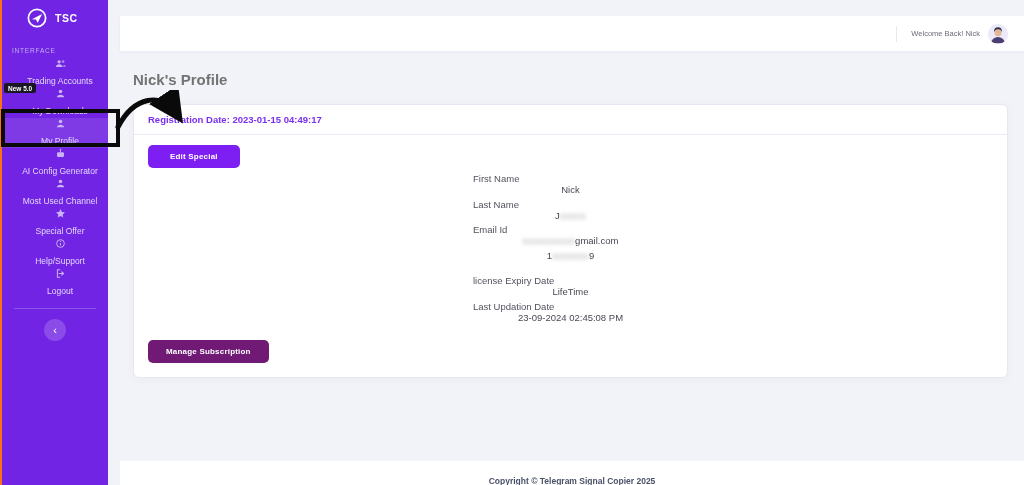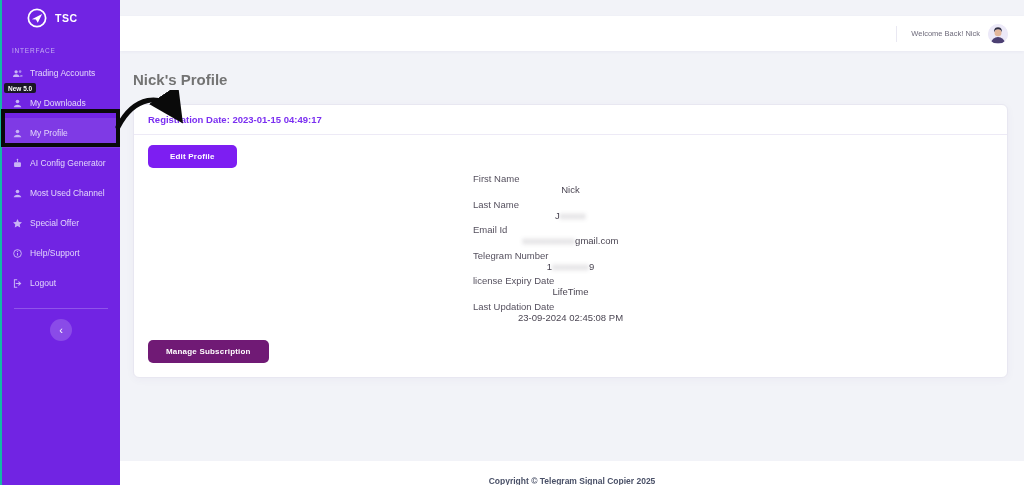--- a/index.html
+++ b/index.html
@@ -3,38 +3,39 @@
 <meta charset="utf-8">
 <style>
   * { margin:0; padding:0; box-sizing:border-box; }
   html,body { width:1024px; height:485px; }
   body { font-family:"Liberation Sans", "DejaVu Sans", sans-serif; background:#f2f3f8; position:relative; overflow:hidden; }
 
   .app { position:relative; width:1024px; height:485px; }
 
   
   .sidebar {
-    position:absolute; left:0; top:0; width:120px; height:485px;
+    position:absolute; left:0; top:0; width:108px; height:485px;
     background:#7124e3; color:#dccdf9; z-index:2;
-    border-left:2px solid #14b8a6;
+    border-left:2px solid #f97316;
   }
   .brand {
     height:35px; display:flex; align-items:center; gap:7px; padding-left:24px;
   }
   .brand-logo { width:22px; height:22px; display:block; }
   .brand-name { color:#ffffff; font-weight:bold; font-size:10.5px; letter-spacing:.6px; }
 
   .section-label {
     font-size:6.5px; letter-spacing:.8px; color:#c2abf2;
     padding:12px 0 4px 10px; text-transform:uppercase;
   }
   .nav-item {
     height:30px; display:flex; align-items:center; gap:7px;
     padding-left:10px; cursor:pointer; font-size:8.5px; color:#e2d6fb;
     position:relative;
+    flex-direction:column;
   }
   .nav-item .icon { width:11px; height:11px; color:#c9b4f5; display:flex; align-items:center; justify-content:center; flex:0 0 auto; }
   .nav-item .icon svg { width:11px; height:11px; display:block; }
   .nav-item.active { background:rgba(255,255,255,.10); }
 
   .new-badge {
     position:absolute; left:2px; top:83px; z-index:3;
     background:#191724; color:#fff; font-size:6.5px; font-weight:bold;
     padding:1.5px 4px; border-radius:2px;
   }
@@ -220,39 +221,38 @@
       </div>
     </header>
 
     <main class="content">
       <h1 class="page-title">Nick's Profile</h1>
 
       <section class="card">
         <div class="card-header">Registration Date: 2023-01-15 04:49:17</div>
         <div class="card-body">
 
-          <button class="btn btn-edit">Edit Profile</button>
+          <button class="btn btn-edit">Edit Special</button>
 
           <div class="field-row">
             <span class="field-label">First Name</span>
             <span class="field-value"><span>Nick</span><span class="masked"></span><span></span></span>
           </div>
 
           <div class="field-row">
             <span class="field-label">Last Name</span>
             <span class="field-value"><span>J</span><span class="masked">xxxxx</span><span></span></span>
           </div>
 
           <div class="field-row">
             <span class="field-label">Email Id</span>
             <span class="field-value"><span></span><span class="masked">xxxxxxxxxx</span><span>gmail.com</span></span>
           </div>
 
           <div class="field-row">
-            <span class="field-label">Telegram Number</span>
             <span class="field-value"><span>1</span><span class="masked">xxxxxxx</span><span>9</span></span>
           </div>
 
           <div class="field-row">
             <span class="field-label">license Expiry Date</span>
             <span class="field-value"><span>LifeTime</span><span class="masked"></span><span></span></span>
           </div>
 
           <div class="field-row">
             <span class="field-label">Last Updation Date</span>

